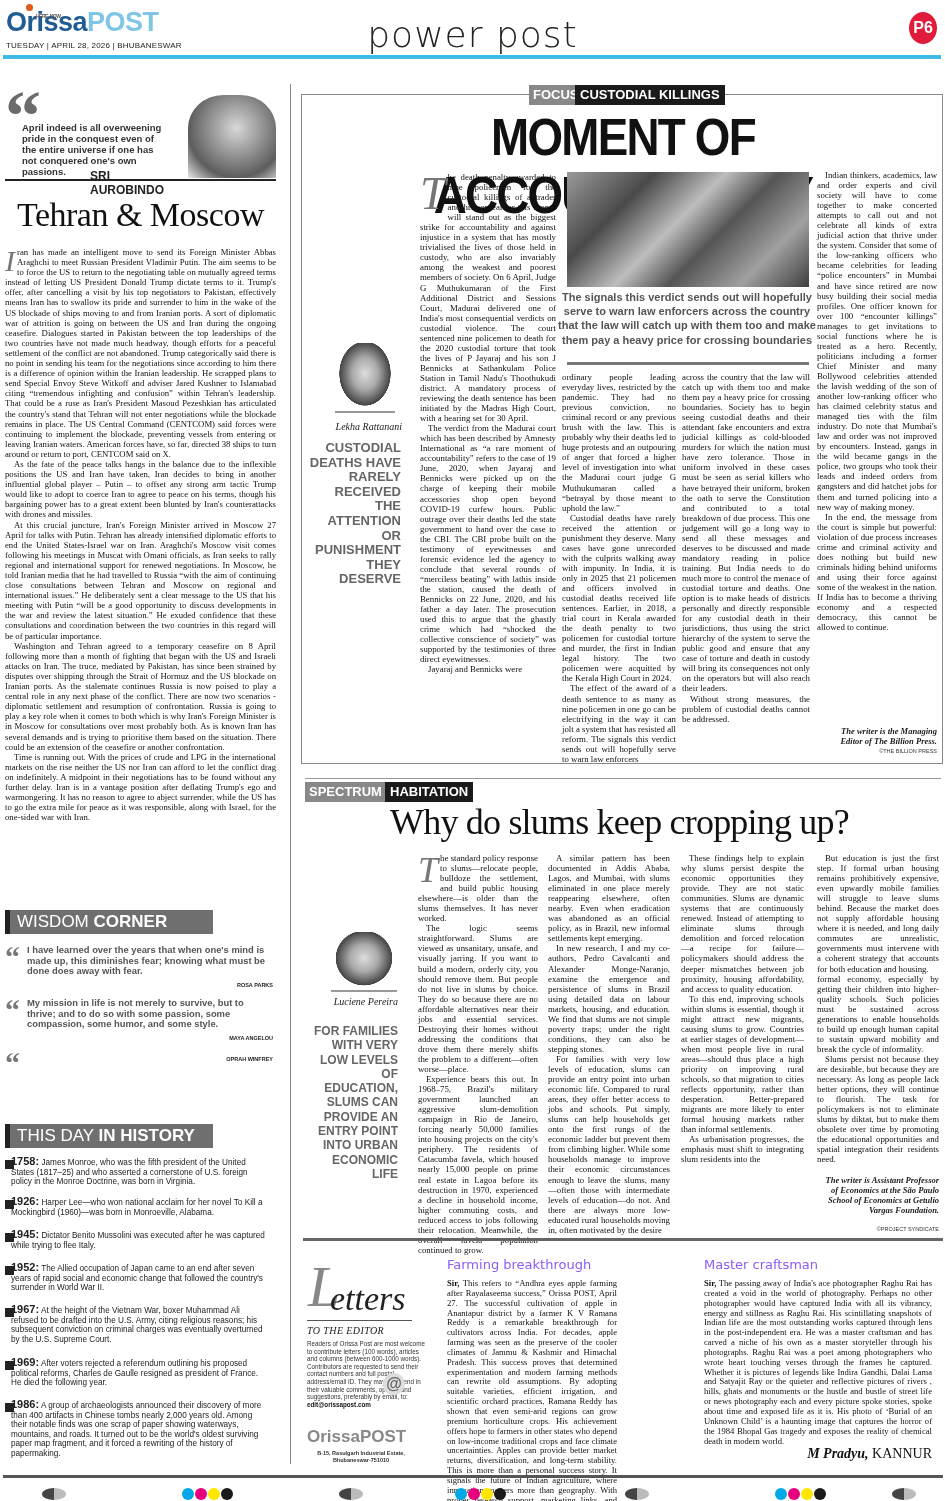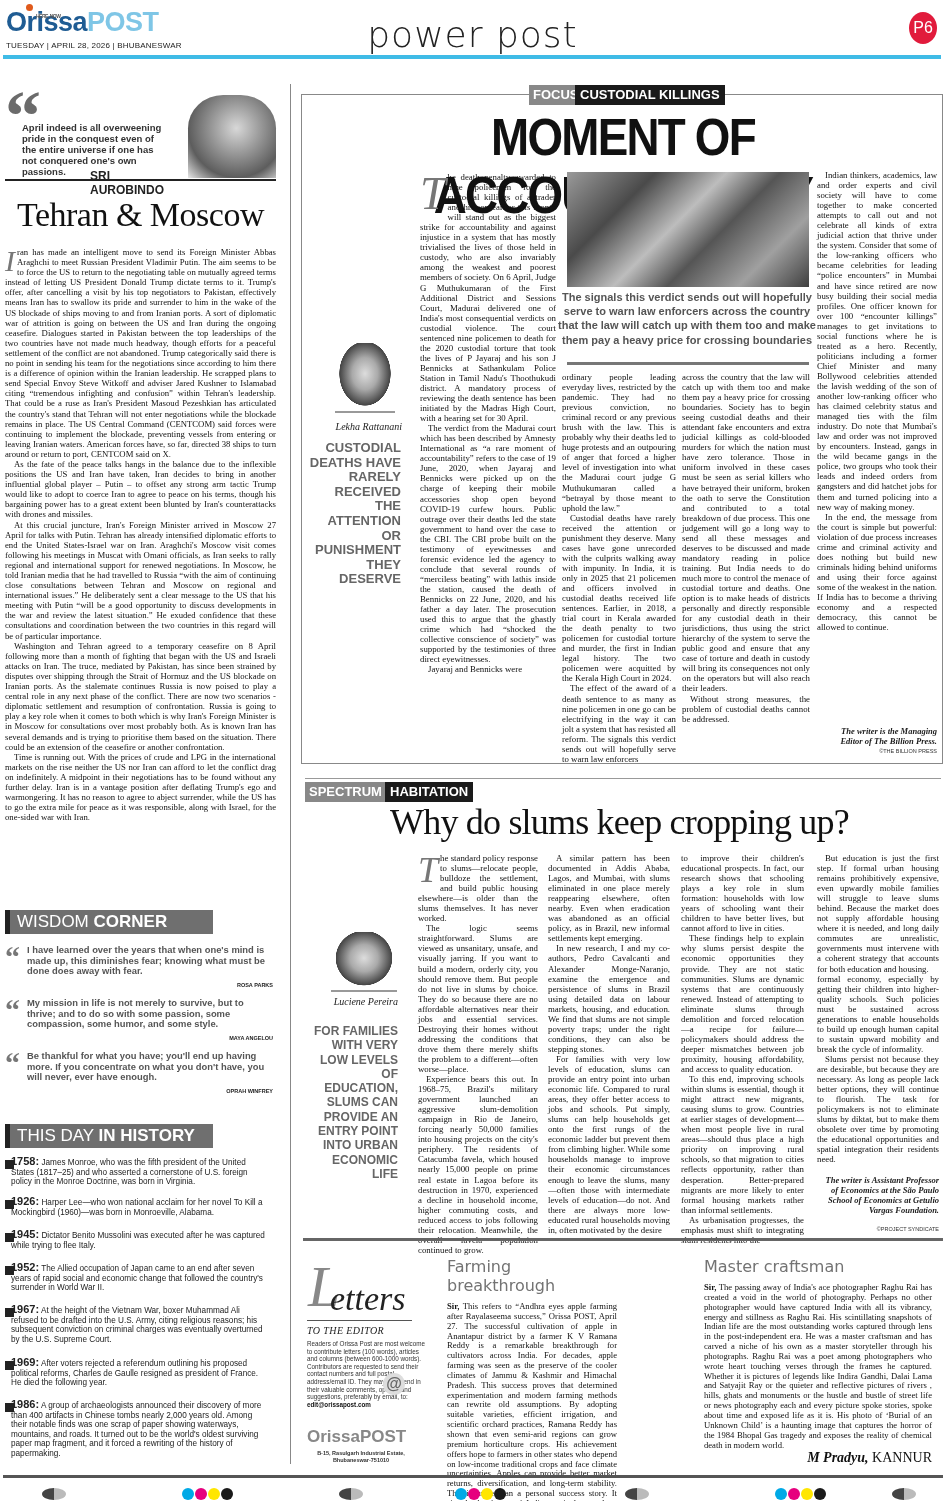--- a/index.html
+++ b/index.html
@@ -5,21 +5,21 @@
   * { box-sizing: border-box; margin: 0; padding: 0; }
   body { width: 945px; height: 1501px; background: #fff; font-family: "DejaVu Serif", serif; color: #1a1a1a; position: relative; overflow: hidden; }
   .abs { position: absolute; }
   .masthead-logo { left: 6px; top: 8px; font-family: "Liberation Sans", sans-serif; font-weight: bold; font-size: 27px; letter-spacing: -0.5px; line-height: 28px; }
   .logo-orissa { color: #1f5c93; }
   .logo-post { color: #7fc6e6; }
   .logo-dot { position: absolute; left: 20px; top: -4px; width: 7px; height: 7px; background: #e05a1c; border-radius: 50%; }
   .logo-tag { position: absolute; left: 30px; top: -6px; font-size: 5px; color: #555; font-weight: bold; }
   .dateline { left: 6px; top: 41px; font-family: "Liberation Sans", sans-serif; font-size: 8px; letter-spacing: 0.2px; color: #222; }
   .section-title { left: 0; width: 945px; top: 14px; text-align: center; font-family: "DejaVu Sans", sans-serif; font-weight: 200; font-size: 36px; letter-spacing: 1px; color: #222; font-stretch: expanded; }
-  .page-badge { right: 8px; top: 12px; width: 28px; height: 32px; background: #e11b3c; border-radius: 50%; color: #fff; font-family: "Liberation Sans", sans-serif; font-weight: normal; font-size: 16px; text-align: center; line-height: 32px; }
+  .page-badge { right: 8px; top: 12px; width: 28px; height: 32px; background: #e11b3c; border-radius: 50%; color: #fff; font-family: "Liberation Sans", sans-serif; font-weight: bold; font-size: 16px; text-align: center; line-height: 32px; }
   .topline { left: 3px; top: 55px; width: 938px; height: 4px; background: #3fbbe6; }
 
   
   .quote-mark { left: 5px; top: 86px; font-family: "Liberation Serif", serif; font-size: 72px; line-height: 60px; color: #6b6b6b; font-weight: bold; }
   .quote-text { left: 22px; top: 122px; width: 140px; font-family: "Liberation Sans", sans-serif; font-weight: bold; font-size: 9.5px; line-height: 11px; color: #333; }
   .quote-author { left: 90px; top: 169px; width: 90px; font-family: "Liberation Sans", sans-serif; font-weight: bold; font-size: 12px; color: #222; }
   .aurobindo-photo { left: 188px; top: 95px; width: 88px; height: 83px; background: radial-gradient(ellipse at 55% 40%, #d8d8d8 0%, #9a9a9a 35%, #5d5d5d 70%, #e8e8e8 100%); border-radius: 40% 40% 0 0; }
   .rule-thick { height: 2px; background: #222; }
   .left-rule { left: 5px; top: 179px; width: 271px; }
   .editorial-head { left: 5px; top: 192px; width: 271px; text-align: center; font-family: "Liberation Serif", serif; font-size: 34px; line-height: 46px; color: #111; letter-spacing: -0.5px; }
@@ -74,21 +74,21 @@
   
   .letters-L { left: 308px; top: 1258px; font-family: "Liberation Serif", serif; font-style: italic; font-size: 58px; line-height: 58px; color: #888; }
   .letters-word { left: 330px; top: 1280px; font-family: "Liberation Serif", serif; font-style: italic; font-size: 34px; color: #222; }
   .letters-sub { left: 307px; top: 1325px; font-family: "Liberation Serif", serif; font-style: italic; font-size: 10px; color: #222; letter-spacing: 0.4px; }
   .letters-rule { left: 307px; top: 1320px; width: 105px; height: 1px; background: #555; }
   .letters-info { left: 307px; top: 1340px; width: 120px; font-family: "Liberation Sans", sans-serif; font-size: 6.3px; line-height: 7.6px; color: #333; }
   .letters-info b { color: #111; }
   .at-icon { left: 383px; top: 1373px; width: 22px; height: 22px; border-radius: 50%; background: #ddd; color: #666; font-family: "Liberation Sans", sans-serif; font-weight: bold; font-size: 16px; line-height: 22px; text-align: center; }
   .letters-logo { left: 307px; top: 1427px; font-family: "Liberation Sans", sans-serif; font-weight: bold; font-size: 17px; color: #888; }
   .letters-address { left: 307px; top: 1450px; width: 108px; text-align: center; font-family: "Liberation Sans", sans-serif; font-weight: bold; font-size: 5.5px; line-height: 7px; color: #333; }
-  .letter-title { font-family: "DejaVu Sans", sans-serif; font-size: 16px; color: #737373; }
+  .letter-title { font-family: "DejaVu Sans", sans-serif; font-size: 13px; color: #8b5cf6; }
   .letter-body { font-family: "Liberation Serif", serif; font-size: 8.6px; line-height: 9.85px; text-align: justify; color: #111; }
   .letter-sign { font-family: "Liberation Serif", serif; font-size: 14px; text-align: right; color: #111; }
   .letter-sign i { font-weight: bold; }
 
   .page-bottom-rule { left: 3px; top: 1475px; width: 940px; height: 3px; background: #555; }
   .reg-half { width: 24px; height: 12px; border-radius: 50%; background: linear-gradient(90deg, #444 50%, #bbb 50%); }
   .cmyk { display: flex; gap: 1px; }
   .cmyk span { width: 12px; height: 12px; border-radius: 50%; display: block; }
 </style>
 </head>
@@ -126,21 +126,20 @@
   <div class="wisdom-text">I have learned over the years that when one's mind is made up, this diminishes fear; knowing what must be done does away with fear.</div>
   <div class="wisdom-author">ROSA PARKS</div>
 </div>
 <div class="abs wisdom-item" style="top:998px">
   <span class="wisdom-q">“</span>
   <div class="wisdom-text">My mission in life is not merely to survive, but to thrive; and to do so with some passion, some compassion, some humor, and some style.</div>
   <div class="wisdom-author">MAYA ANGELOU</div>
 </div>
 <div class="abs wisdom-item" style="top:1051px">
   <span class="wisdom-q">“</span>
-  <div class="wisdom-text">Be thankful for what you have; you'll end up having more. If you concentrate on what you don't have, you will never, ever have enough.</div>
   <div class="wisdom-author">OPRAH WINFREY</div>
 </div>
 
 <div class="abs box-header history-header"><span>THIS DAY </span><b>IN HISTORY</b></div>
 <div class="abs history-item" style="top:1157px">
     <span class="history-bullet"></span>
     <div class="history-text"><b class="history-year">1758:</b><span> James Monroe, who was the fifth president of the United States (1817–25) and who asserted a cornerstone of U.S. foreign policy in the Monroe Doctrine, was born in Virginia.</span></div>
   </div>
 <div class="abs history-item" style="top:1197px">
     <span class="history-bullet"></span>
@@ -213,21 +212,20 @@
   <p style="text-indent:0"><span class="dropcap" style="font-size:36px;line-height:30px">T</span><span>he standard policy response to slums—relocate people, bulldoze the settlement, and build public housing elsewhere—is older than the slums themselves. It has never worked.</span></p>
   <p>The logic seems straightforward. Slums are viewed as unsanitary, unsafe, and visually jarring. If you want to build a modern, orderly city, you should remove them. But people do not live in slums by choice. They do so because there are no affordable alternatives near their jobs and essential services. Destroying their homes without addressing the conditions that drove them there merely shifts the problem to a different—often worse—place.</p>
   <p>Experience bears this out. In 1968–75, Brazil's military government launched an aggressive slum-demolition campaign in Rio de Janeiro, forcing nearly 50,000 families into housing projects on the city's periphery. The residents of Catacumba favela, which housed nearly 15,000 people on prime real estate in Lagoa before its destruction in 1970, experienced a decline in household income, higher commuting costs, and reduced access to jobs following their relocation. Meanwhile, the overall favela population continued to grow.</p>
 </div>
 <div class="abs col" style="left:548px; top:853px; width:122px;">
   <p>A similar pattern has been documented in Addis Ababa, Lagos, and Mumbai, with slums eliminated in one place merely reappearing elsewhere, often nearby. Even when eradication was abandoned as an official policy, as in Brazil, new informal settlements kept emerging.</p>
   <p>In new research, I and my co-authors, Pedro Cavalcanti and Alexander Monge-Naranjo, examine the emergence and persistence of slums in Brazil using detailed data on labour markets, housing, and education. We find that slums are not simple poverty traps; under the right conditions, they can also be stepping stones.</p>
   <p>For families with very low levels of education, slums can provide an entry point into urban economic life. Compared to rural areas, they offer better access to jobs and schools. Put simply, slums can help households get onto the first rungs of the economic ladder but prevent them from climbing higher. While some households manage to improve their economic circumstances enough to leave the slums, many—often those with intermediate levels of education—do not. And there are always more low-educated rural households moving in, often motivated by the desire</p>
 </div>
 <div class="abs col" style="left:681px; top:853px; width:123px;">
-  <p style="text-indent:0">to improve their children's educational prospects. In fact, our research shows that schooling plays a key role in slum formation: households with low years of schooling want their children to have better lives, but cannot afford to live in cities.</p>
   <p>These findings help to explain why slums persist despite the economic opportunities they provide. They are not static communities. Slums are dynamic systems that are continuously renewed. Instead of attempting to eliminate slums through demolition and forced relocation—a recipe for failure—policymakers should address the deeper mismatches between job proximity, housing affordability, and access to quality education.</p>
   <p>To this end, improving schools within slums is essential, though it might attract new migrants, causing slums to grow. Countries at earlier stages of development—when most people live in rural areas—should thus place a high priority on improving rural schools, so that migration to cities reflects opportunity, rather than desperation. Better-prepared migrants are more likely to enter formal housing markets rather than informal settlements.</p>
   <p>As urbanisation progresses, the emphasis must shift to integrating slum residents into the</p>
 </div>
 <div class="abs col" style="left:817px; top:853px; width:122px;">
   <p>But education is just the first step. If formal urban housing remains prohibitively expensive, even upwardly mobile families will struggle to leave slums behind. Because the market does not supply affordable housing where it is needed, and long daily commutes are unrealistic, governments must intervene with a coherent strategy that accounts for both education and housing.</p>
   <p style="text-indent:0">formal economy, especially by getting their children into higher-quality schools. Such policies must be sustained across generations to enable households to build up enough human capital to sustain upward mobility and break the cycle of informality.</p>
   <p>Slums persist not because they are desirable, but because they are necessary. As long as people lack better options, they will continue to flourish. The task for policymakers is not to eliminate slums by diktat, but to make them obsolete over time by promoting the educational opportunities and spatial integration their residents need.</p>
 </div>
 <div class="abs writer-note" style="left:817px; top:1175px; width:122px;">The writer is Assistant Professor of Economics at the São Paulo School of Economics at Getulio Vargas Foundation.</div>

